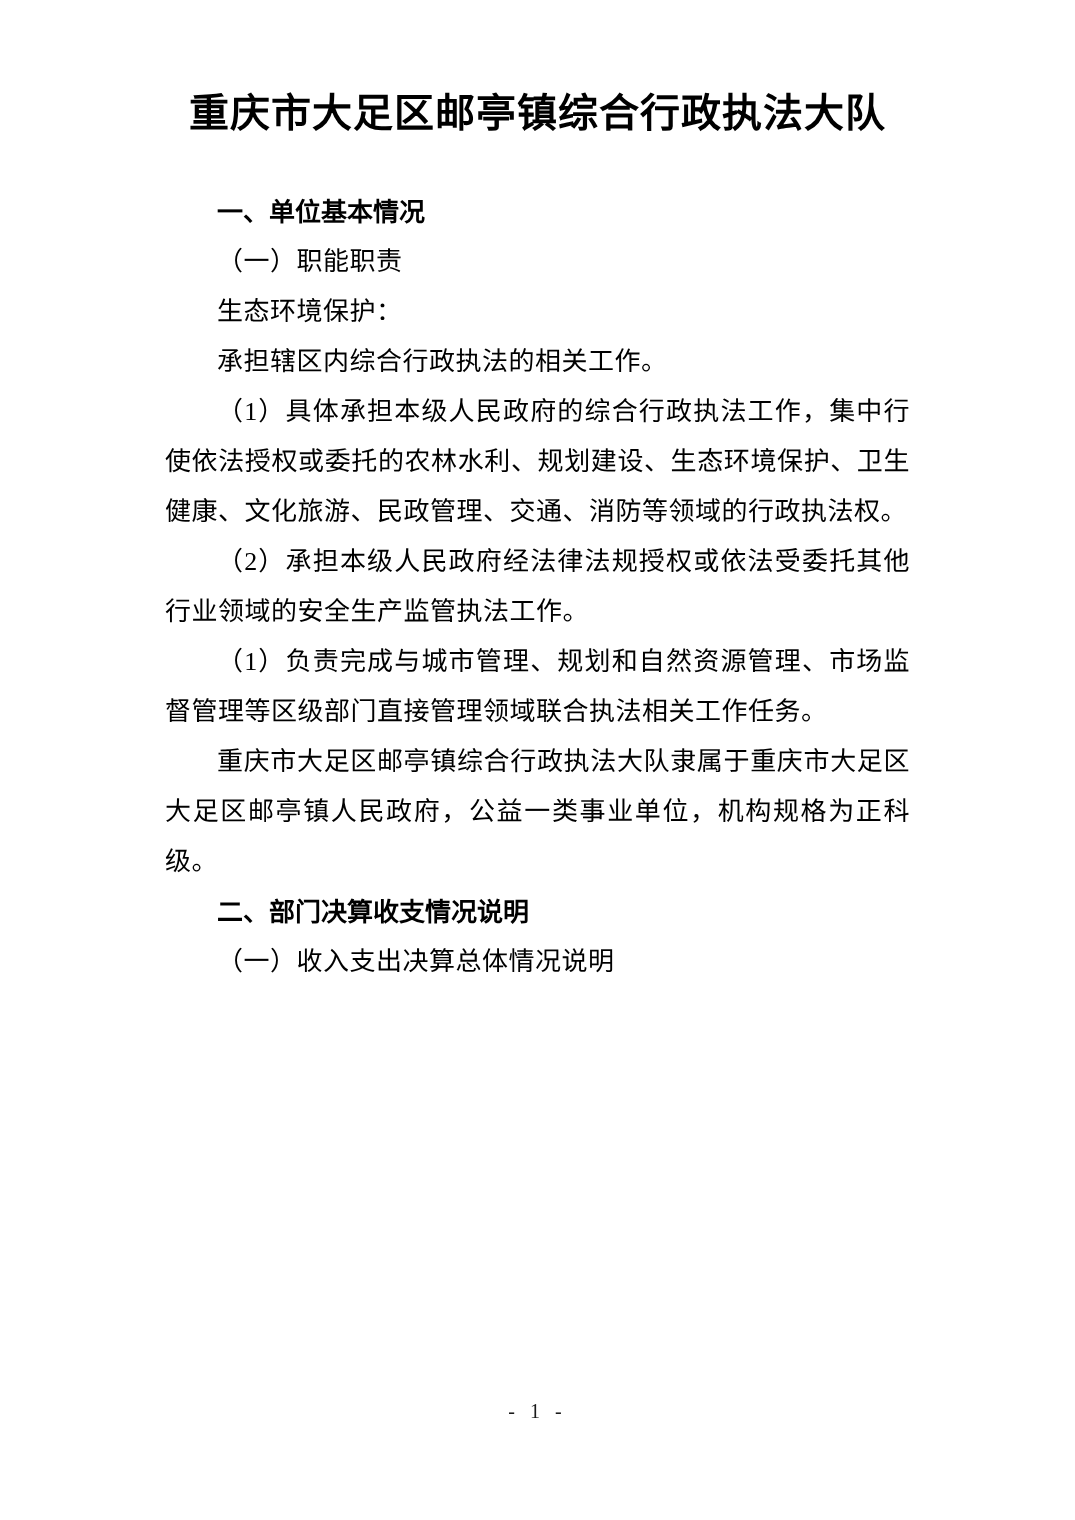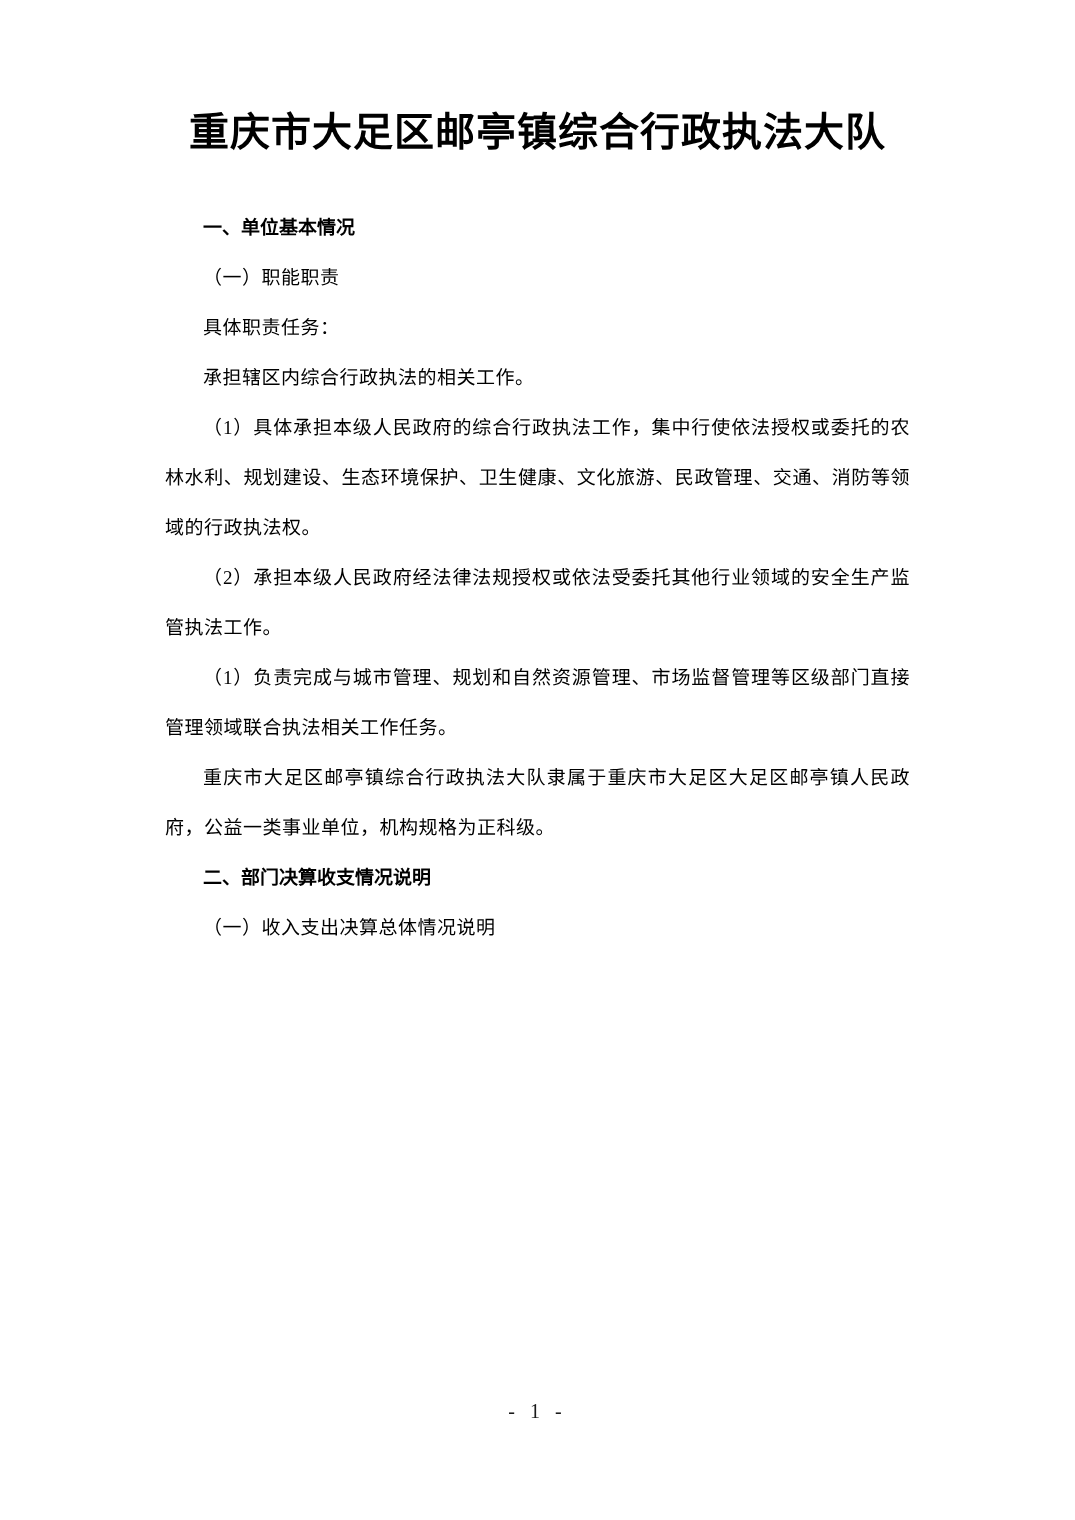--- a/index.html
+++ b/index.html
@@ -11,35 +11,36 @@
     position: relative;
     width: 1075px;
     height: 1520px;
     margin: 0 auto;
     background: #ffffff;
     color: #000000;
     font-family: "Liberation Serif", "DejaVu Serif", serif;
     overflow: hidden;
   }
   .doc-title {
-    margin: 0 85px;
-    padding-top: 104px;
+    margin: 9px 85px;
+    padding-top: 79px;
     text-align: center;
     font-size: 40px;
     line-height: 57px;
     font-weight: bold;
     letter-spacing: 1px;
+    font-family: Liberation Mono, monospace;
   }
   .doc-title .title-line {
     display: block;
     white-space: nowrap;
   }
   .doc-body {
     margin: 42px 165px 0 165px;
-    font-size: 19px;
+    font-size: 26px;
     line-height: 50px;
     text-align: justify;
     text-justify: inter-ideograph;
     letter-spacing: 0.5px;
   }
   .doc-body p {
     margin: 0;
     padding: 0;
     text-indent: 2em;
   }
@@ -70,21 +71,21 @@
 
 <div class="page">
 
   <h1 class="doc-title">
     <span class="title-line">重庆市大足区邮亭镇综合行政执法大队</span>
   </h1>
 
   <div class="doc-body">
     <p class="heading-hei">一、单位基本情况</p>
     <p class="heading-kai">（一）职能职责</p>
-    <p class="para">具体职责任务：</p>
+    <p class="para">生态环境保护：</p>
     <p class="para">承担辖区内综合行政执法的相关工作。</p>
     <p class="para">（1）具体承担本级人民政府的综合行政执法工作，集中行使依法授权或委托的农林水利、规划建设、生态环境保护、卫生健康、文化旅游、民政管理、交通、消防等领域的行政执法权。</p>
     <p class="para">（2）承担本级人民政府经法律法规授权或依法受委托其他行业领域的安全生产监管执法工作。</p>
     <p class="para">（1）负责完成与城市管理、规划和自然资源管理、市场监督管理等区级部门直接管理领域联合执法相关工作任务。</p>
     <p class="para">重庆市大足区邮亭镇综合行政执法大队隶属于重庆市大足区大足区邮亭镇人民政府，公益一类事业单位，机构规格为正科级。</p>
     <p class="heading-hei">二、部门决算收支情况说明</p>
     <p class="heading-kai">（一）收入支出决算总体情况说明</p>
   </div>
 
   <div class="page-footer">- 1 -</div>

